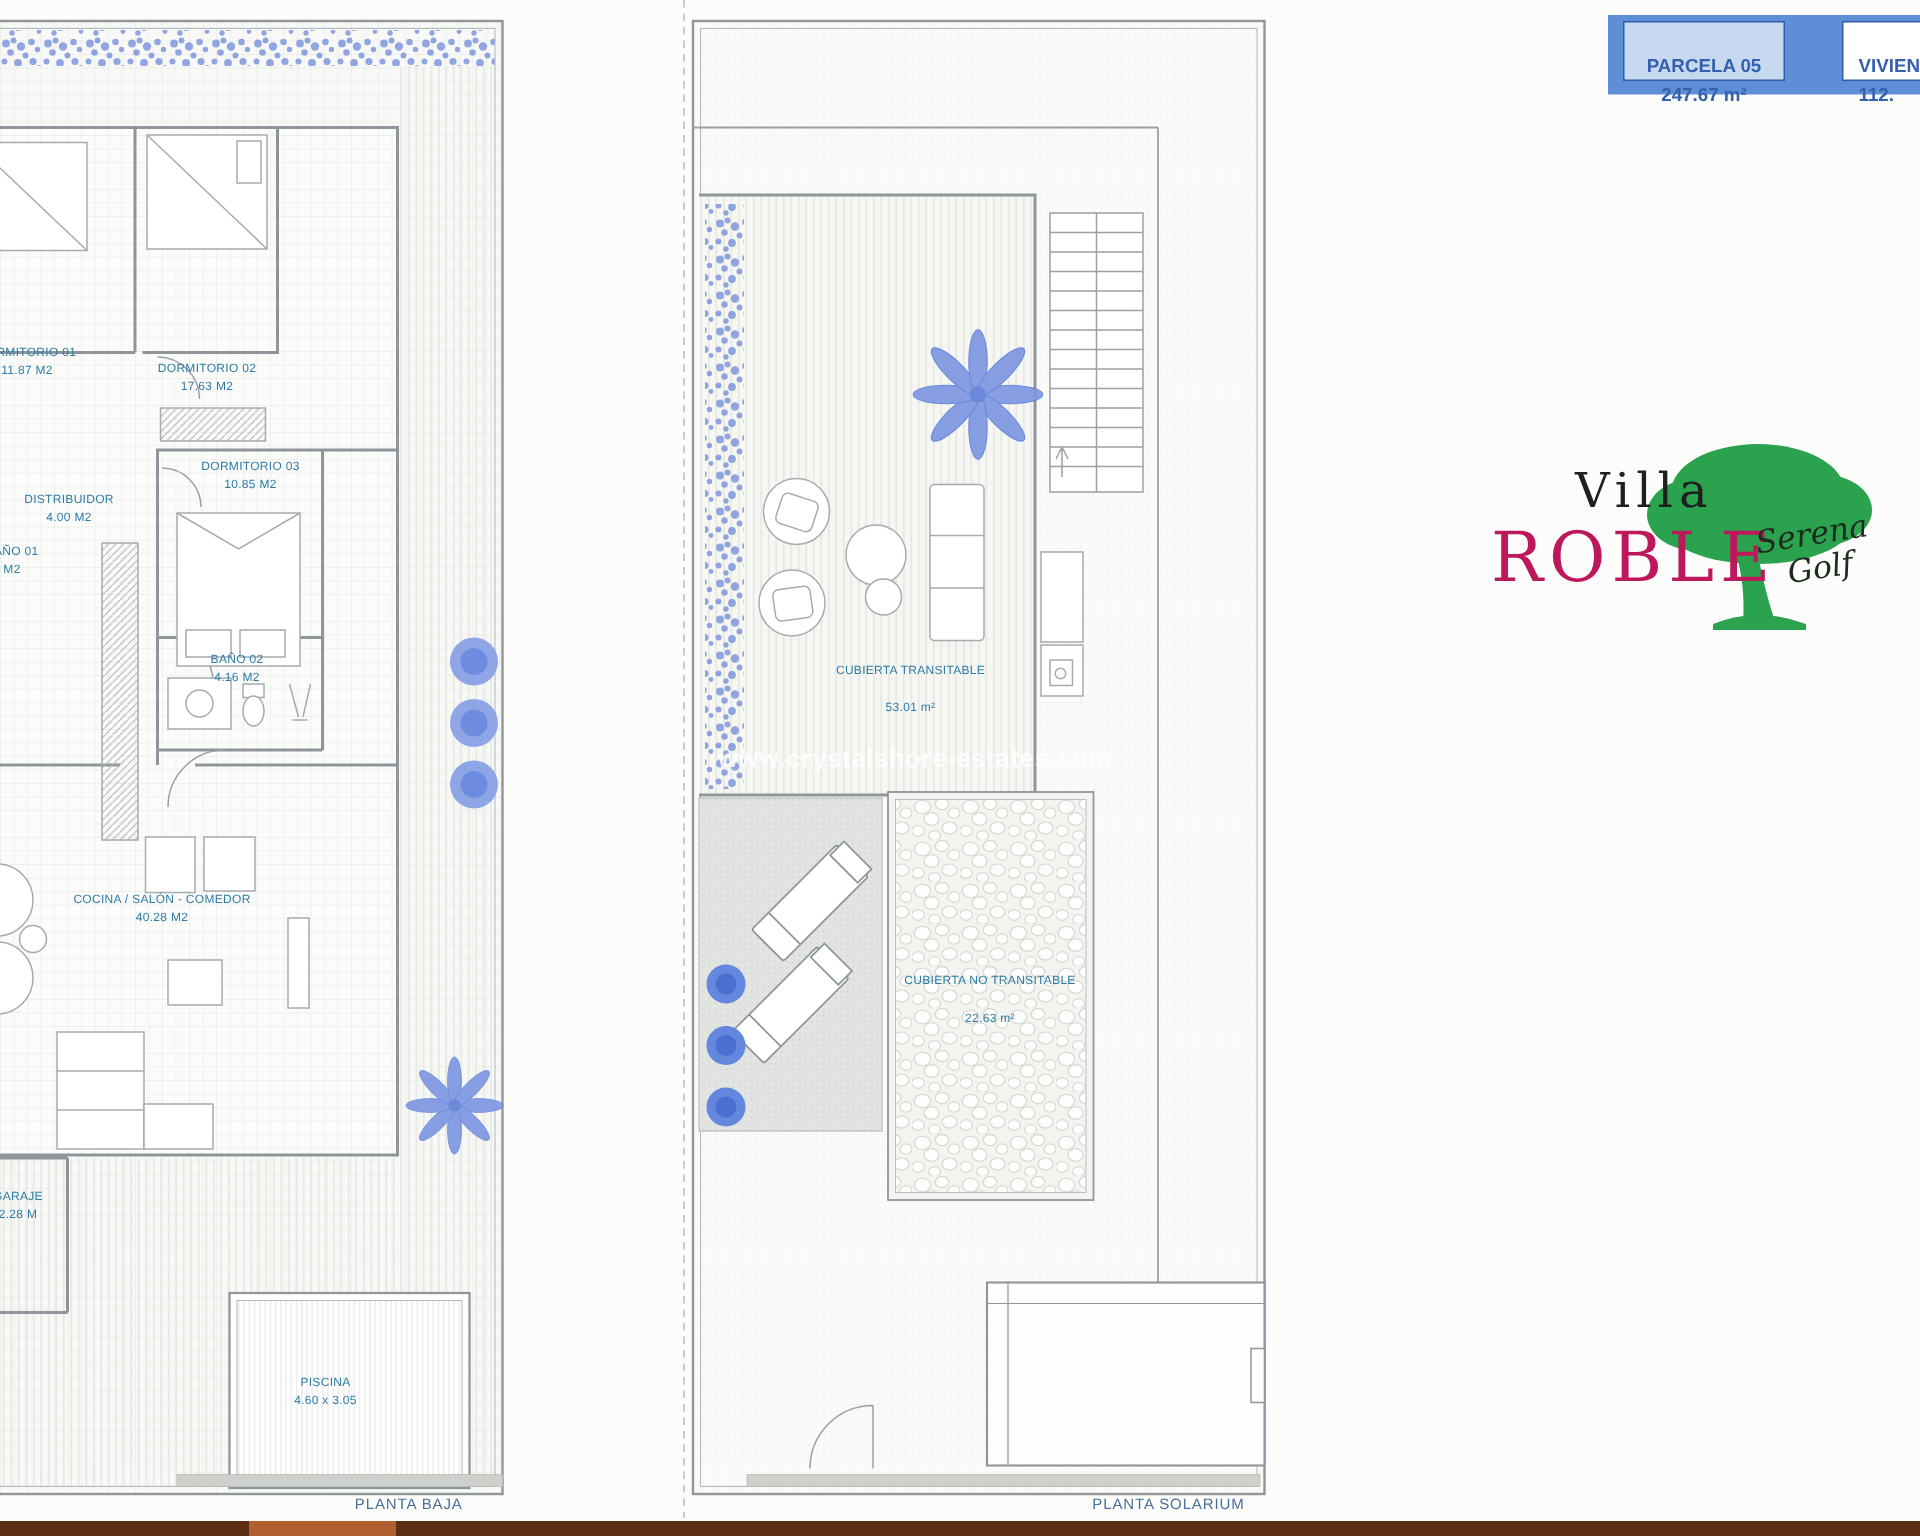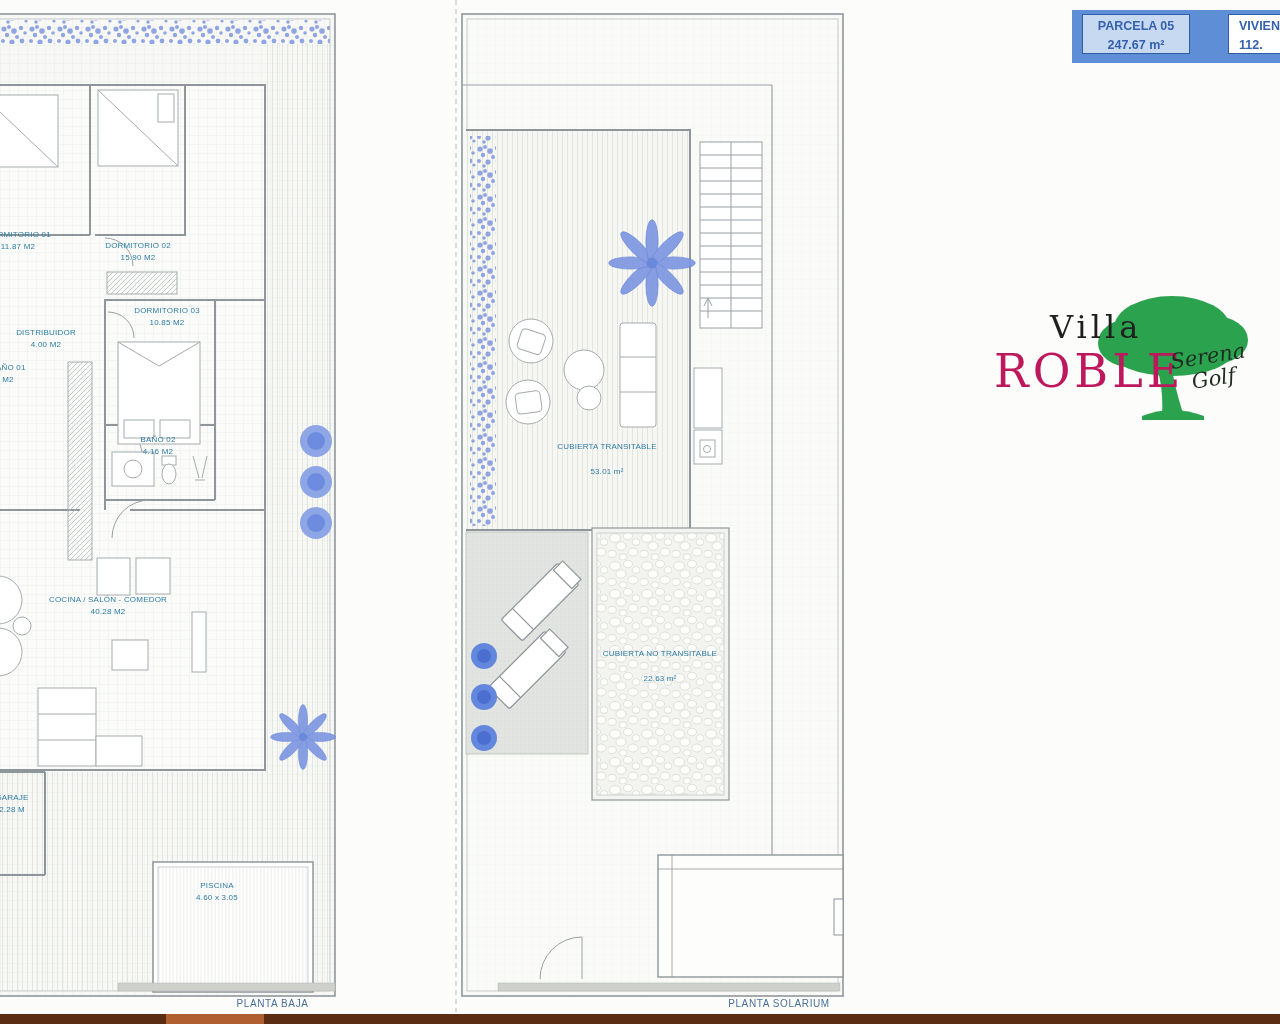--- a/index.html
+++ b/index.html
@@ -13,21 +13,21 @@
   
   .watermark{position:absolute;z-index:3;left:478px;top:496px;width:264px;text-align:center;
       font-size:17px;font-weight:bold;color:#ffffff;opacity:.8;letter-spacing:.5px;}
   
   .plan-title{position:absolute;z-index:2;font-size:10px;color:#49709a;letter-spacing:.6px;}
   .pt-baja{left:190px;top:998px;width:165px;text-align:center;}
   .pt-sol{left:690px;top:998px;width:178px;text-align:center;}
   
   .hdr-strip{position:absolute;z-index:4;left:1072px;top:10px;width:208px;height:53px;background:#5e8fd6;}
   .hdr-box{position:absolute;top:4px;height:40px;border:1px solid #2f5ca8;
-      color:#3560ae;font-size:12.5px;font-weight:bold;line-height:1.5;padding-top:2px;box-sizing:border-box;}
+      color:#3560ae;font-size:12.5px;font-weight:bold;line-height:1.5;padding-top:20px;box-sizing:border-box;}
   .hdr-box1{left:10px;width:108px;background:#c7d9f1;text-align:center;}
   .hdr-box2{left:156px;width:130px;background:#ffffff;text-align:left;padding-left:10px;}
   
   .logo{position:absolute;z-index:4;left:992px;top:296px;width:248px;height:132px;}
   .logo-tree{position:absolute;left:100px;top:-8px;}
   .logo-villa{position:absolute;left:58px;top:12px;font-family:"DejaVu Serif",serif;
       font-size:32px;letter-spacing:4px;color:#1f201e;}
   .logo-roble{position:absolute;left:2px;top:48px;font-family:"DejaVu Serif",serif;
       font-size:46px;letter-spacing:4px;color:#be185d;}
   .logo-script{position:absolute;left:180px;top:50px;transform:rotate(-9deg);
@@ -244,21 +244,21 @@
       <rect x="498" y="983" width="342" height="8" fill="#cdd0cb" stroke="#b4b8b3" stroke-width="0.5"></rect>
     </g>
   </svg>
 
   <div class="rl" style="left:-62px;top:229px;width:160px">
     <div>DORMITORIO 01</div>
       <div>11.87 M2</div>
   </div>
   <div class="rl" style="left:58px;top:240px;width:160px">
     <div>DORMITORIO 02</div>
-      <div>15.90 M2</div>
+      <div>17.63 M2</div>
   </div>
   <div class="rl" style="left:87px;top:305px;width:160px">
     <div>DORMITORIO 03</div>
       <div>10.85 M2</div>
   </div>
   <div class="rl" style="left:-34px;top:327px;width:160px">
     <div>DISTRIBUIDOR</div>
       <div>4.00 M2</div>
   </div>
   <div class="rl" style="left:-72px;top:362px;width:160px">
@@ -270,33 +270,34 @@
       <div>4.16 M2</div>
   </div>
   <div class="rl" style="left:28px;top:594px;width:160px">
     <div>COCINA / SALÓN - COMEDOR</div>
       <div>40.28 M2</div>
   </div>
   <div class="rl" style="left:-68px;top:792px;width:160px">
     <div>GARAJE</div>
       <div>2.28 M</div>
   </div>
-  <div class="rl" style="left:153px;top:880px;width:128px">
+  <div class="rl" style="left:153px;top:916px;width:128px">
     <div>PISCINA</div>
       <div>4.60 x 3.05</div>
   </div>
   <div class="rl" style="left:527px;top:441px;width:160px">
     <div>CUBIERTA TRANSITABLE</div>
       <div class="rl-gap">53.01 m²</div>
   </div>
   <div class="rl" style="left:580px;top:648px;width:160px">
     <div>CUBIERTA NO TRANSITABLE</div>
       <div class="rl-gap">22.63 m²</div>
   </div>
 
+  <div class="watermark">www.crystalshore-estates.com</div>
 
   <div class="plan-title pt-baja">PLANTA BAJA</div>
   <div class="plan-title pt-sol">PLANTA SOLARIUM</div>
 
   <div class="hdr-strip">
     <div class="hdr-box hdr-box1">
       <div>PARCELA 05</div>
       <div>247.67 m²</div>
     </div>
     <div class="hdr-box hdr-box2">

